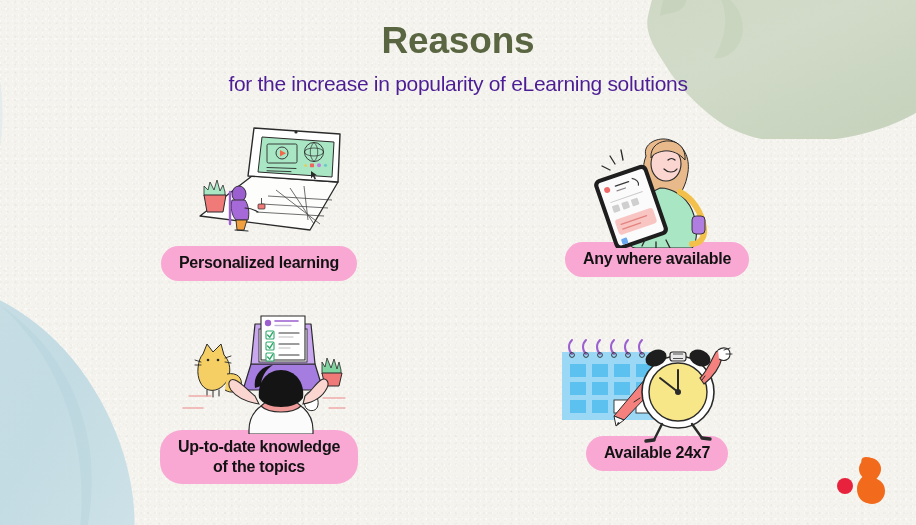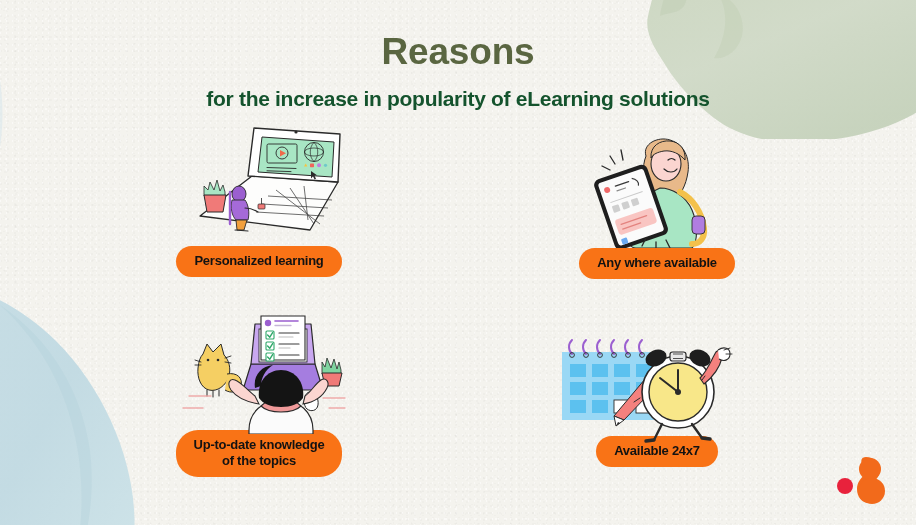--- a/index.html
+++ b/index.html
@@ -66,26 +66,26 @@
     width: 916px;
     text-align: center;
     z-index: 5;
   }
   .main-title {
     font-size: 37px;
     font-weight: bold;
     color: #5a6641;
     letter-spacing: -0.2px;
     line-height: 1.18;
-    margin: 12px;
+    margin: 1px;
   }
   .sub-title {
     font-size: 21px;
-    font-weight: bold;
-    color: #14532d;
+    font-weight: normal;
+    color: #4c1d95;
     letter-spacing: -0.3px;
     margin: 8px 0 0 0;
     line-height: 1.2;
   }
 
   
   .reasons-grid {
     position: absolute;
     top: 118px;
     left: 60px;
@@ -104,40 +104,40 @@
     justify-content: flex-start;
   }
   .reason-art {
     height: 118px;
     display: flex;
     align-items: flex-end;
     justify-content: center;
   }
   .reason-label {
     margin-top: 10px;
-    background: #f97316;
+    background: #f9a8d4;
     border-radius: 22px;
     padding: 7px 18px 8px 18px;
-    font-size: 13px;
+    font-size: 16px;
     font-weight: bold;
     color: #121212;
     letter-spacing: -0.25px;
     text-align: center;
     line-height: 1.22;
     white-space: pre-line;
   }
 
   
   .card-1 .reason-art { transform: translate(9px, 2px); }
   .card-2 .reason-art { transform: translate(-6px, 12px); }
   .card-3 .reason-art { transform: translate(4px, 8px); }
   .card-4 .reason-art { transform: translate(-14px, 18px); }
   .card-3 .reason-label { margin-top: 4px; }
   .card-4 .reason-label { }
-  .card-2 .reason-label { margin-top: 12px; }
+  .card-2 .reason-label { margin-top: 6px; }
 
   
   .logo {
     position: absolute;
     right: 22px;
     bottom: 20px;
     width: 58px;
     height: 52px;
     z-index: 6;
   }

